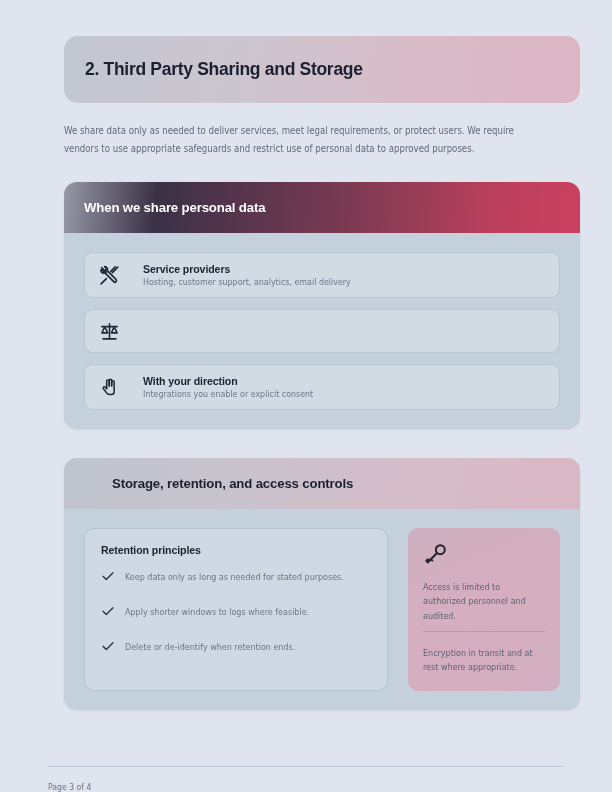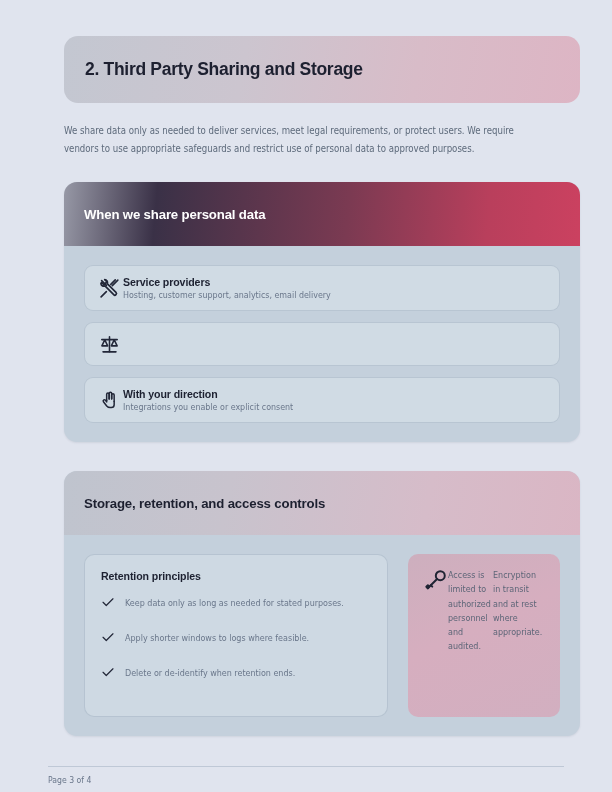--- a/index.html
+++ b/index.html
@@ -57,47 +57,47 @@
   .panel {
     border-radius: 13px;
     overflow: hidden;
     background: #c4d0dc;
     box-shadow: 0 1px 2px rgba(60,72,92,0.10);
   }
   .panel.share { margin-top: 24px; }
   .panel.storage { margin-top: 29px; }
 
   .panel-head {
-    height: 64px;
+    height: 51px;
     display: flex;
     align-items: center;
     padding: 0 20px;
   }
   .panel-head h2 {
     font-size: 13.2px;
     font-weight: bold;
     letter-spacing: -0.15px;
   }
   .panel.share .panel-head {
     background: linear-gradient(95deg, #2b3044 0%, #43314159 0%, #3a3147 18%, #7b3a52 55%, #b93f5c 82%, #cb4160 100%);
   }
   .panel.share .panel-head h2 { color: #ffffff; }
 
   .panel.storage .panel-head {
     background: linear-gradient(100deg, #bfc4ce 0%, #c8c3cd 32%, #d6bcc9 70%, #dab6c4 100%);
   }
-  .panel.storage .panel-head h2 { color: #1d2030; }
+  .panel.storage .panel-head h2 { color: #1d2030; margin-left: 28px; }
 
   .panel-body { padding: 19px 20px 19px 20px; }
 
   
   .row {
     display: flex;
     align-items: center;
-    gap: 3px;
+    gap: 23px;
     background: rgba(219,227,235,0.55);
     border: 1px solid rgba(150,166,184,0.42);
     border-radius: 9px;
     padding: 10px 14px;
     min-height: 44px;
   }
   .row + .row { margin-top: 11px; }
 
   .row-icon {
     width: 21px; height: 21px;
@@ -169,21 +169,21 @@
     transform-origin: left top;
   }
 
   .access-card {
     flex: 0 0 152px;
     width: 152px;
     border-radius: 10px;
     background: linear-gradient(155deg, #cdafbe 0%, #d6aebf 45%, #d2afc0 100%);
     padding: 14px 15px 15px 15px;
     display: flex;
-    flex-direction: row;
+    flex-direction: column;
   }
   .key-icon {
     width: 25px; height: 25px;
     color: #1f2433;
     margin-bottom: 13px;
   }
   .access-text {
     font-size: 9.4px;
     color: #5c6577;
     line-height: 1.5;
@@ -200,21 +200,21 @@
 
   
   .footer {
     position: absolute;
     left: 48px;
     right: 48px;
     bottom: 0;
     height: 26px;
     border-top: 1px solid rgba(150,166,184,0.45);
     display: flex;
-    align-items: center;
+    align-items: flex-end;
   }
   .footer-text {
     font-size: 8.6px;
     color: #69768a;
     font-family: "DejaVu Sans Condensed", "Liberation Sans Narrow", "Liberation Sans", sans-serif;
   }
 </style>
 </head>
 <body>
 

